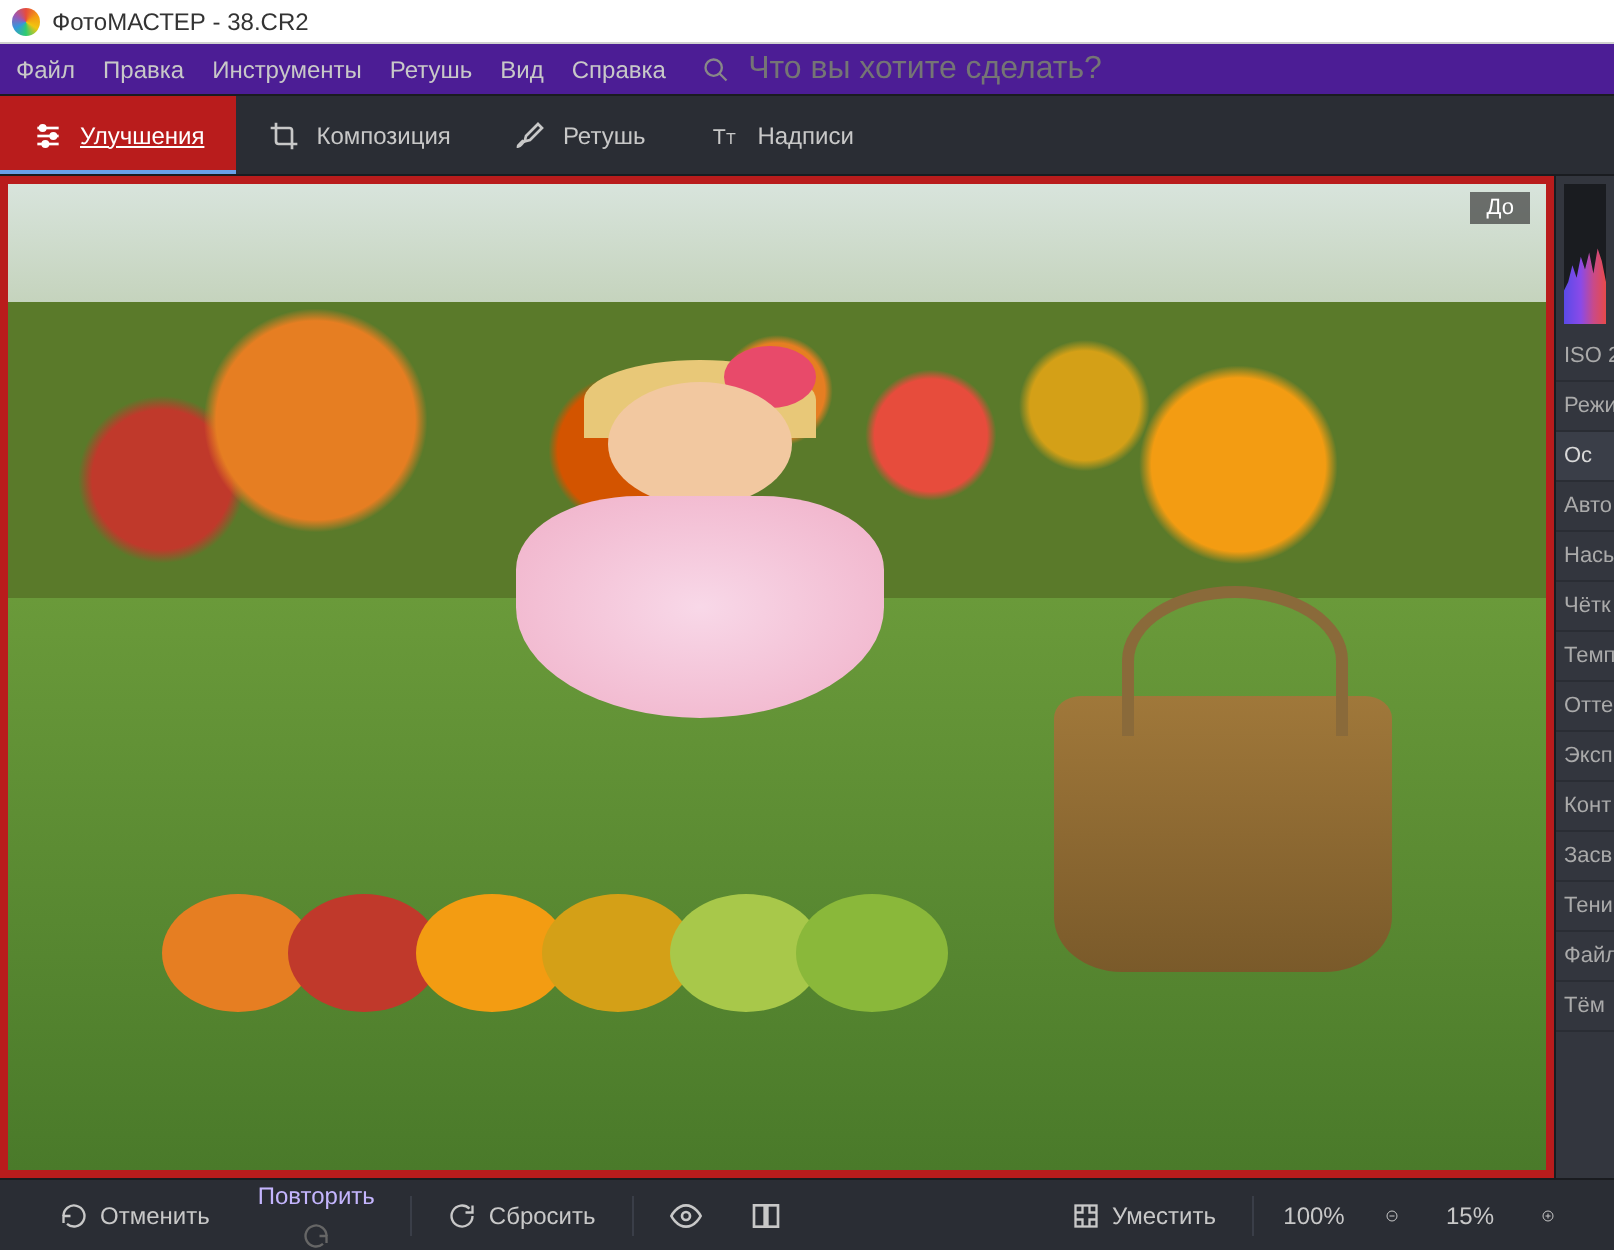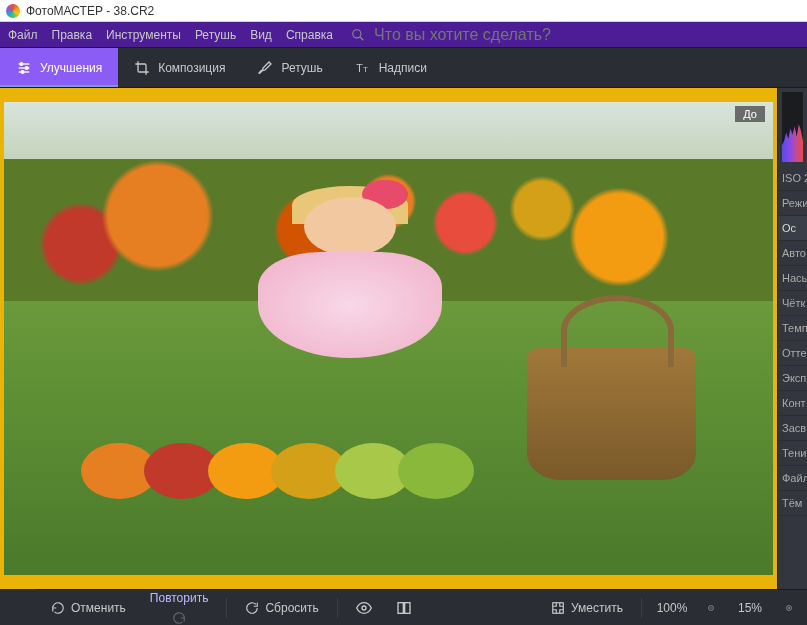--- a/index.html
+++ b/index.html
@@ -9,26 +9,26 @@
 .titlebar .logo { width: 14px; height: 14px; border-radius: 50%; background: conic-gradient(#e74c3c,#f39c12,#f1c40f,#2ecc71,#3498db,#9b59b6,#e74c3c); margin-right: 6px; }
 .titlebar .title { font-weight: 400; }
 
 .menubar { background: #4c1d95; height: 26px; display: flex; align-items: center; padding: 0 8px; gap: 14px; border-bottom: 1px solid #1a1c20; }
 .menubar .menu-item { cursor: pointer; color: #c8c8c8; }
 .menubar .search-box { display: flex; align-items: center; gap: 6px; margin-left: 4px; }
 .menubar .search-box input { background: transparent; border: none; outline: none; color: #888; font-size: 16px; width: 180px; text-align: right; }
 
 .toolbar { background: #2a2d34; height: 40px; display: flex; align-items: stretch; border-bottom: 1px solid #1a1c20; }
 .tool-tab { display: flex; align-items: center; gap: 8px; padding: 0 16px; cursor: pointer; color: #c8c8c8; position: relative; }
-.tool-tab.active { background: #8b5cf6; color: #fff; }
+.tool-tab.active { background: #b91c1c; color: #fff; text-decoration: underline; }
 .tool-tab.active::after { content: ""; position: absolute; left: 0; right: 0; bottom: 0; height: 2px; background: #6aa0e8; }
 .tool-icon { width: 16px; height: 16px; display: inline-flex; align-items: center; justify-content: center; }
 
 .workspace { display: flex; height: calc(625px - 22px - 26px - 40px - 36px); }
-.canvas-area { flex: 1; background: #eab308; display: flex; position: relative; padding: 14px 4px; gap: 0; }
+.canvas-area { flex: 1; background: #b91c1c; display: flex; position: relative; padding: 4px 4px; gap: 0; }
 .pane { flex: 1; position: relative; background: linear-gradient(180deg,#6b7a3a 0%,#8a9b4a 35%,#4a6a2a 65%,#3a5a1a 100%); overflow: hidden; }
 .pane .label { position: absolute; top: 4px; right: 8px; color: #fff; background: rgba(60,60,60,.7); padding: 2px 8px; font-size: 11px; z-index: 10; }
 .pane.after .label { right: auto; left: 8px; }
 .pane.after { filter: brightness(1.15) saturate(1.2); }
 
 .scene { position: absolute; inset: 0; }
 .sky { position:absolute; top:0; left:0; right:0; height:20%; background: linear-gradient(#d8e4dc,#b8c8a8); }
 .flowers { position:absolute; top:12%; left:0; right:0; height:30%; background: radial-gradient(circle at 20% 40%, #e67e22 8%, transparent 9%), radial-gradient(circle at 40% 50%, #d35400 7%, transparent 8%), radial-gradient(circle at 60% 45%, #e74c3c 6%, transparent 7%), radial-gradient(circle at 80% 55%, #f39c12 7%, transparent 8%), radial-gradient(circle at 10% 60%, #c0392b 5%, transparent 6%), radial-gradient(circle at 50% 30%, #e67e22 6%, transparent 7%), radial-gradient(circle at 70% 35%, #d4a017 5%, transparent 6%), #5a7a2a; }
 .grass { position:absolute; top:42%; left:0; right:0; bottom:0; background: linear-gradient(#6a9a3a,#4a7a2a); }
 .child { position:absolute; top:20%; left:30%; width:30%; height:45%; }
@@ -46,21 +46,21 @@
 .fruit span:nth-child(4){ left:45%; background:#d4a017; }
 .fruit span:nth-child(5){ left:60%; background:#a8c84a; }
 .fruit span:nth-child(6){ left:75%; background:#8ab83a; }
 
 .right-panel { width: 30px; background: #33363e; border-left: 1px solid #1a1c20; display: flex; flex-direction: column; }
 .histogram { height: 70px; background: #1a1c20; margin: 4px; position: relative; overflow: hidden; }
 .histogram::after { content:""; position:absolute; bottom:0; left:0; right:0; height:60%; background: linear-gradient(90deg,#5a4ae8 0%,#8a4ae8 40%,#c84a8a 70%,#e84a4a 100%); clip-path: polygon(0 100%,0 60%,10% 50%,20% 30%,30% 45%,40% 20%,50% 35%,60% 15%,70% 40%,80% 10%,90% 25%,100% 50%,100% 100%); }
 .panel-row { padding: 6px 4px; border-bottom: 1px solid #2a2d34; font-size: 11px; color: #aaa; white-space: nowrap; overflow: hidden; }
 .panel-row.header { background: #3a3e48; color: #d8d8d8; font-weight: 500; }
 
-.bottombar { height: 36px; background: #2a2d34; border-top: 1px solid #1a1c20; display: flex; align-items: center; padding: 0 5px; gap: 4px; margin-left: 36px; }
+.bottombar { height: 36px; background: #2a2d34; border-top: 1px solid #1a1c20; display: flex; align-items: center; padding: 0 20px; gap: 4px; }
 .btn { display: flex; align-items: center; gap: 6px; padding: 6px 10px; cursor: pointer; color: #c8c8c8; border-radius: 3px; }
 .btn.dim { color: #c4b5fd; flex-direction: column; }
 .sep { width: 1px; height: 20px; background: #3a3e48; margin: 0 4px; }
 .spacer { flex: 1; }
 .zoom-val { min-width: 44px; text-align: center; }
 .round { width: 26px; height: 26px; border-radius: 50%; display: flex; align-items: center; justify-content: center; }
 
 svg { display: block; }
 </style>
 </head>

